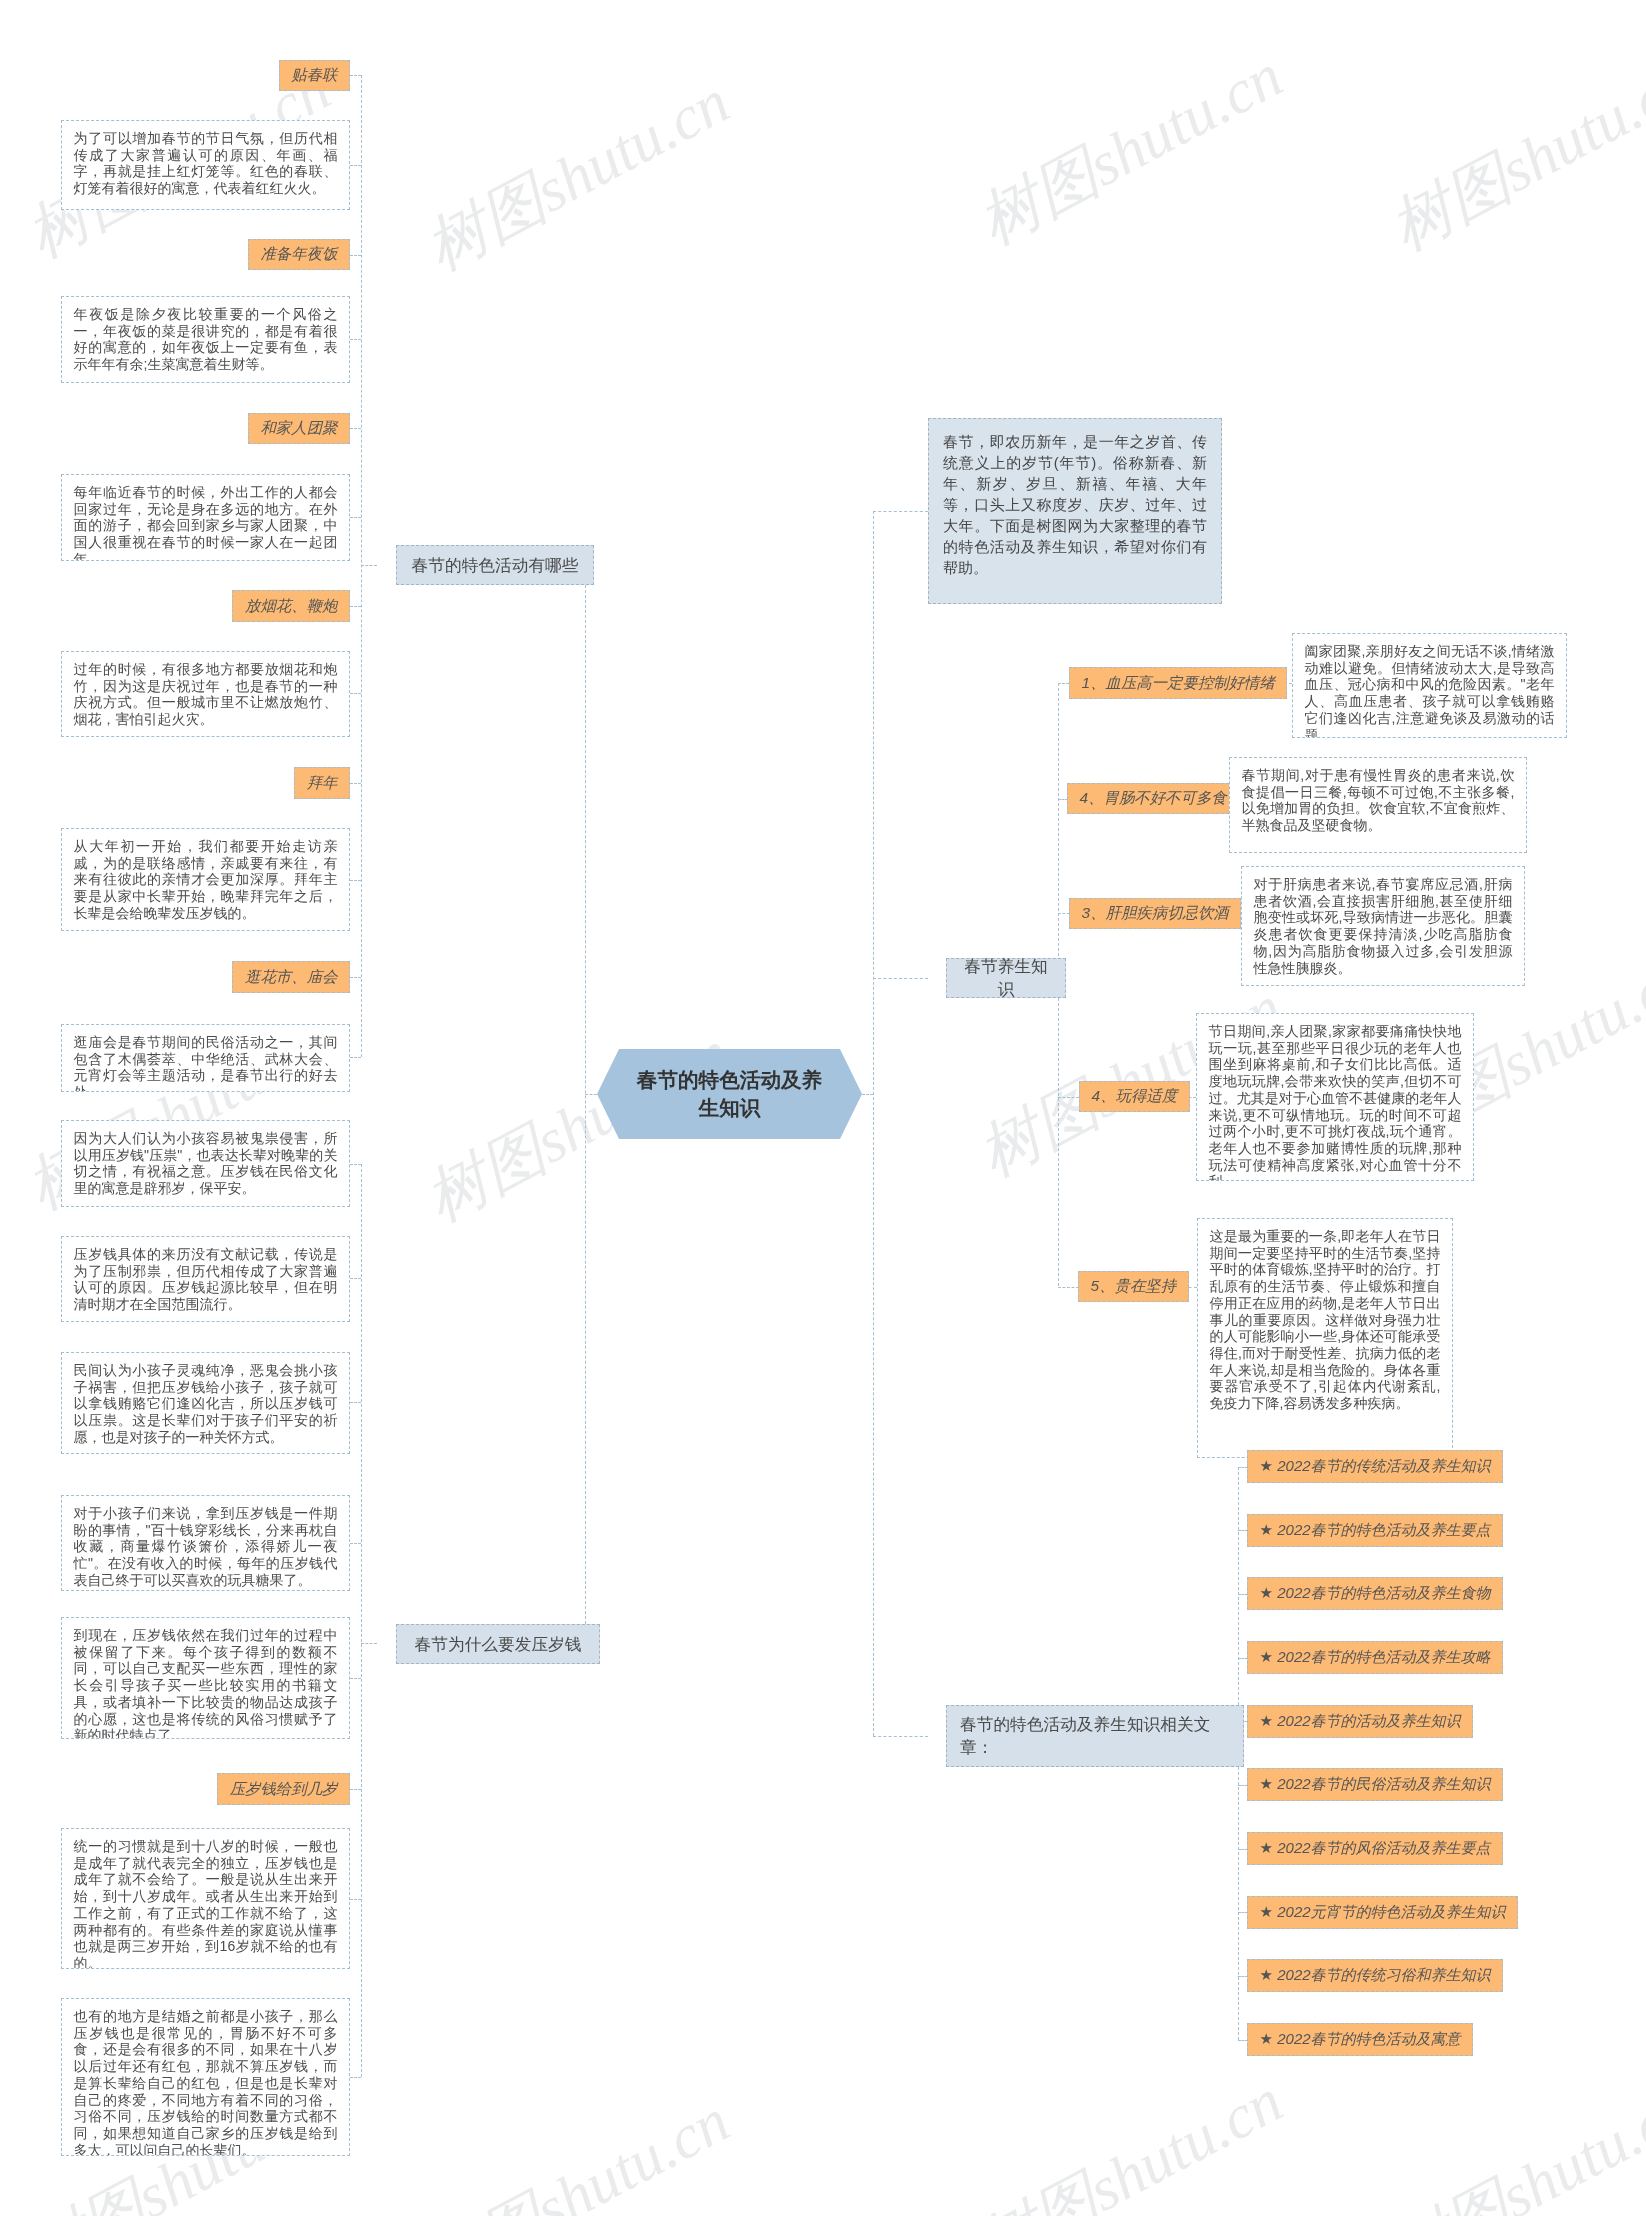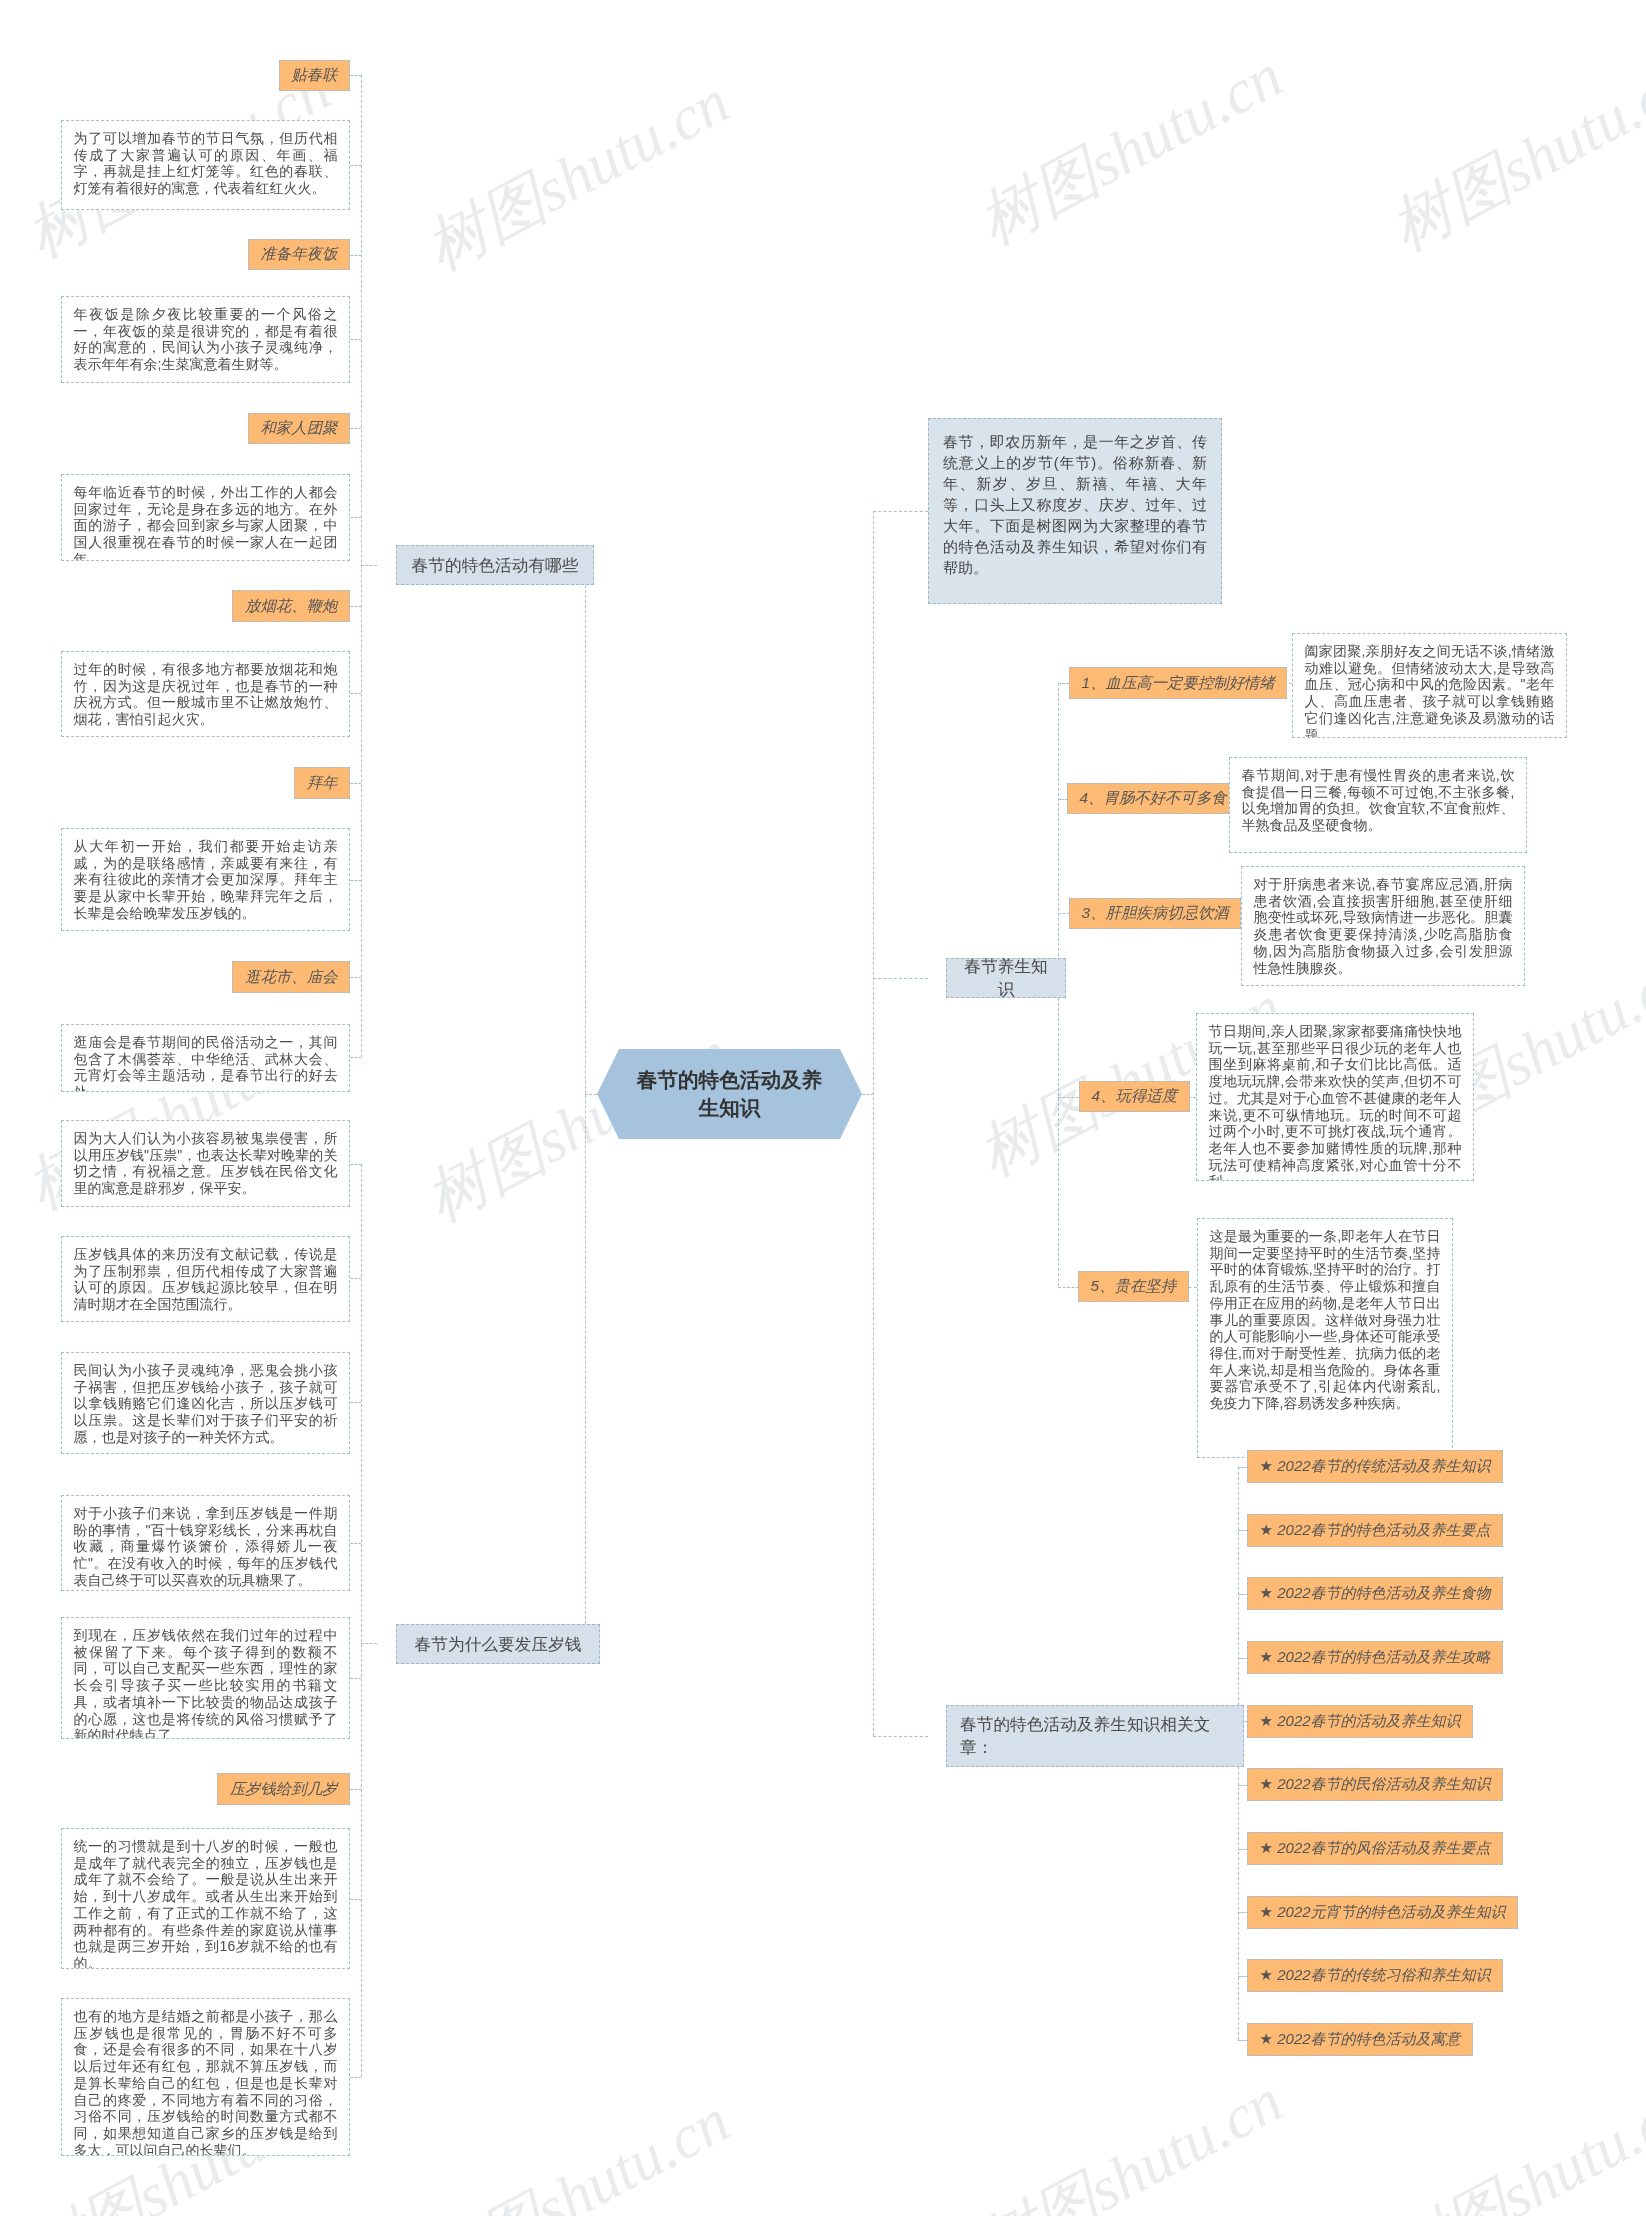--- a/index.html
+++ b/index.html
@@ -126,21 +126,21 @@
 <div class="abs hl" style="left:1238px;top:2040px;width:9.6px"></div>
 
 <div class="abs central" style="left:597px;top:1049px;width:265px;height:90px">春节的特色活动及养生知识</div>
 
 <div class="abs branch" style="left:377px;top:545px;width:198px;height:40px">春节的特色活动有哪些</div>
 
 <div class="abs node" style="right:1296px;top:60px;height:31px">贴春联</div>
 <div class="abs desc" style="left:61px;top:120px;width:289px;height:90px">为了可以增加春节的节日气氛，但历代相传成了大家普遍认可的原因、年画、福字，再就是挂上红灯笼等。红色的春联、灯笼有着很好的寓意，代表着红红火火。</div>
 
 <div class="abs node" style="right:1296px;top:239px;height:31px">准备年夜饭</div>
-<div class="abs desc" style="left:61px;top:296px;width:289px;height:87px">年夜饭是除夕夜比较重要的一个风俗之一，年夜饭的菜是很讲究的，都是有着很好的寓意的，民间认为小孩子灵魂纯净，表示年年有余;生菜寓意着生财等。</div>
+<div class="abs desc" style="left:61px;top:296px;width:289px;height:87px">年夜饭是除夕夜比较重要的一个风俗之一，年夜饭的菜是很讲究的，都是有着很好的寓意的，如年夜饭上一定要有鱼，表示年年有余;生菜寓意着生财等。</div>
 
 <div class="abs node" style="right:1296px;top:413px;height:31px">和家人团聚</div>
 <div class="abs desc" style="left:61px;top:474px;width:289px;height:87px">每年临近春节的时候，外出工作的人都会回家过年，无论是身在多远的地方。在外面的游子，都会回到家乡与家人团聚，中国人很重视在春节的时候一家人在一起团年。</div>
 
 <div class="abs node" style="right:1296px;top:590px;height:32px">放烟花、鞭炮</div>
 <div class="abs desc" style="left:61px;top:651px;width:289px;height:86px">过年的时候，有很多地方都要放烟花和炮竹，因为这是庆祝过年，也是春节的一种庆祝方式。但一般城市里不让燃放炮竹、烟花，害怕引起火灾。</div>
 
 <div class="abs node" style="right:1296px;top:767px;height:32px">拜年</div>
 <div class="abs desc" style="left:61px;top:828px;width:289px;height:103px">从大年初一开始，我们都要开始走访亲戚，为的是联络感情，亲戚要有来往，有来有往彼此的亲情才会更加深厚。拜年主要是从家中长辈开始，晚辈拜完年之后，长辈是会给晚辈发压岁钱的。</div>
 

